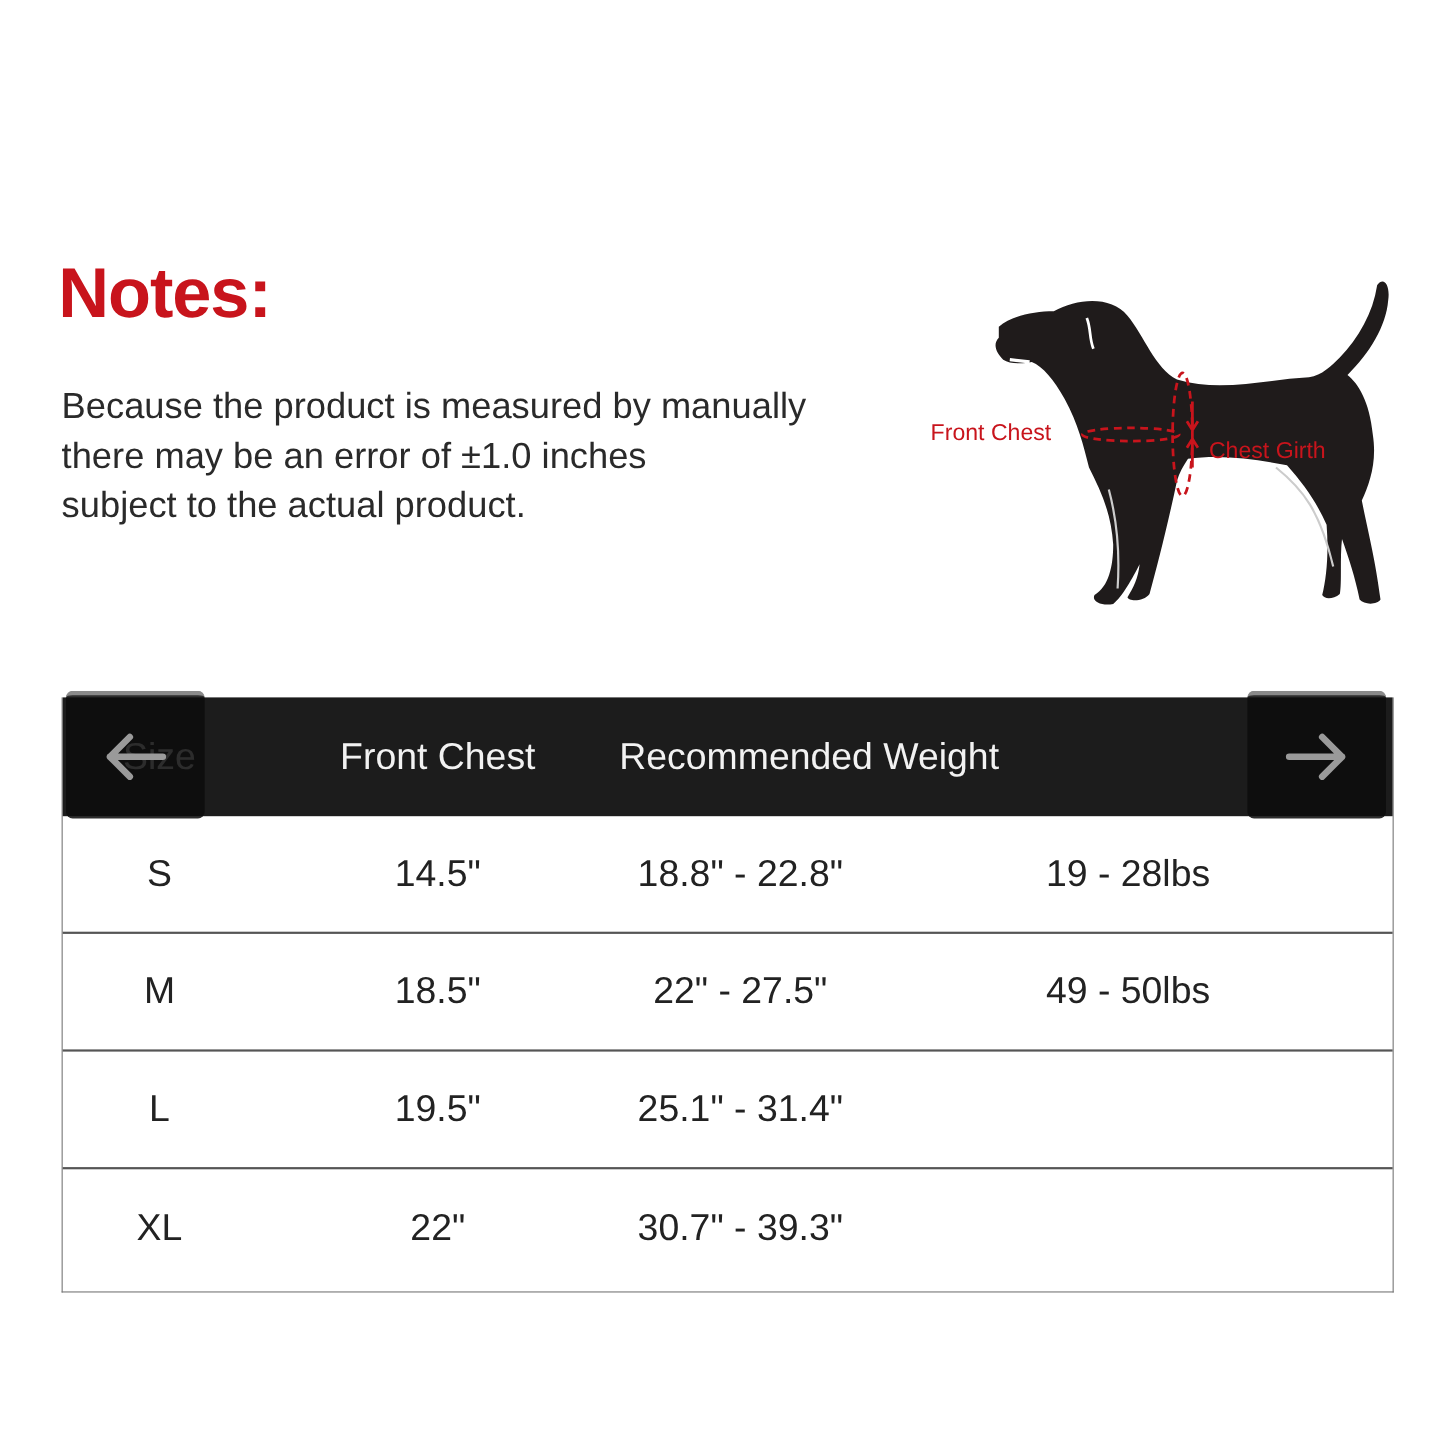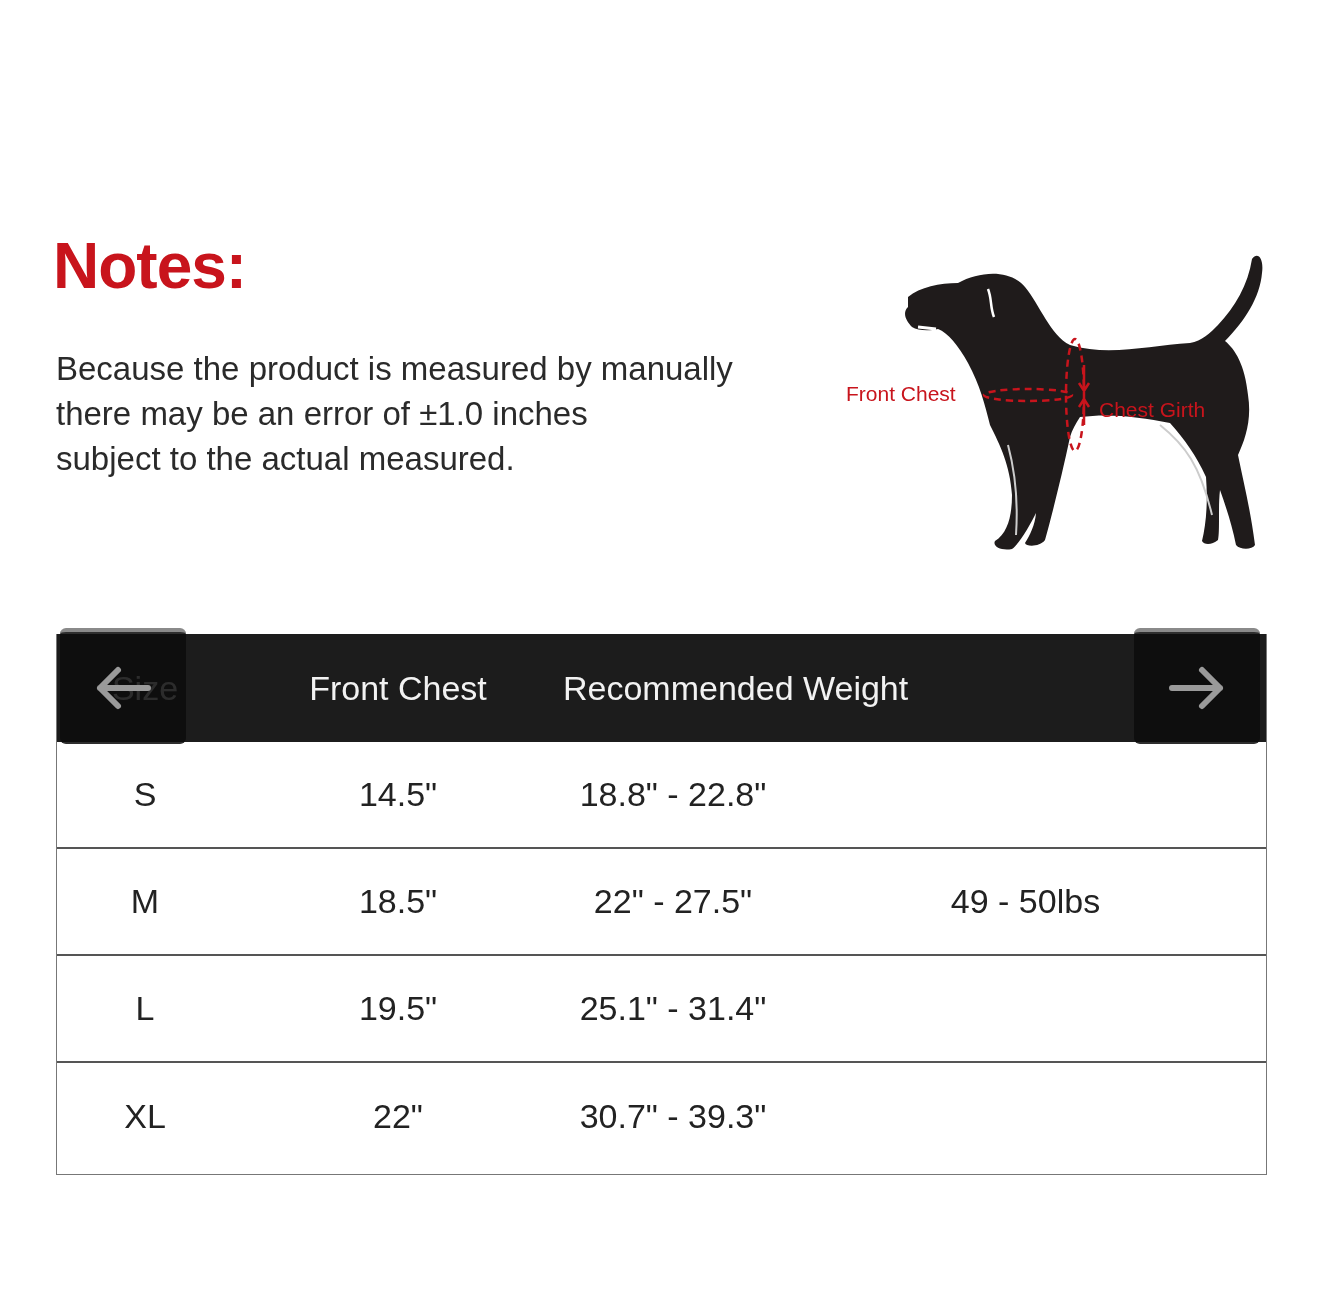--- a/index.html
+++ b/index.html
@@ -51,21 +51,21 @@
   .nav-btn svg { width: 70px; height: 60px; }
 </style>
 </head>
 <body>
 
 <div class="notes-title">Notes:</div>
 
 <div class="notes-body">
   <span>Because the product is measured by manually</span>
   <span>there may be an error of ±1.0 inches</span>
-  <span>subject to the actual measured.</span>
+  <span>subject to the actual product.</span>
 </div>
 
 <div class="dog-figure">
   <svg width="440" height="320" viewBox="0 0 440 320">
     <path fill="#1f1b1b" d="
       M 68 52 C 80 42 100 38 118 38 C 140 26 170 24 185 42
       C 200 60 210 90 230 100 C 270 112 310 100 350 98
       C 362 96 370 88 378 80 C 395 62 408 40 412 14
       C 418 6 424 14 422 28 C 420 52 405 76 385 96
       C 395 104 405 120 408 150 C 412 175 405 195 398 210
@@ -95,20 +95,21 @@
 <div class="table-wrap">
   <div class="thead">
     <div>Size</div>
     <div>Front Chest</div>
     <div>Recommended Weight</div>
   </div>
   <div class="trow">
     <div>S</div>
     <div>14.5"</div>
     <div>18.8" - 22.8"</div>
+    <div>19 - 28lbs</div>
   </div>
   <div class="trow">
     <div>M</div>
     <div>18.5"</div>
     <div>22" - 27.5"</div>
     <div>49 - 50lbs</div>
   </div>
   <div class="trow">
     <div>L</div>
     <div>19.5"</div>

